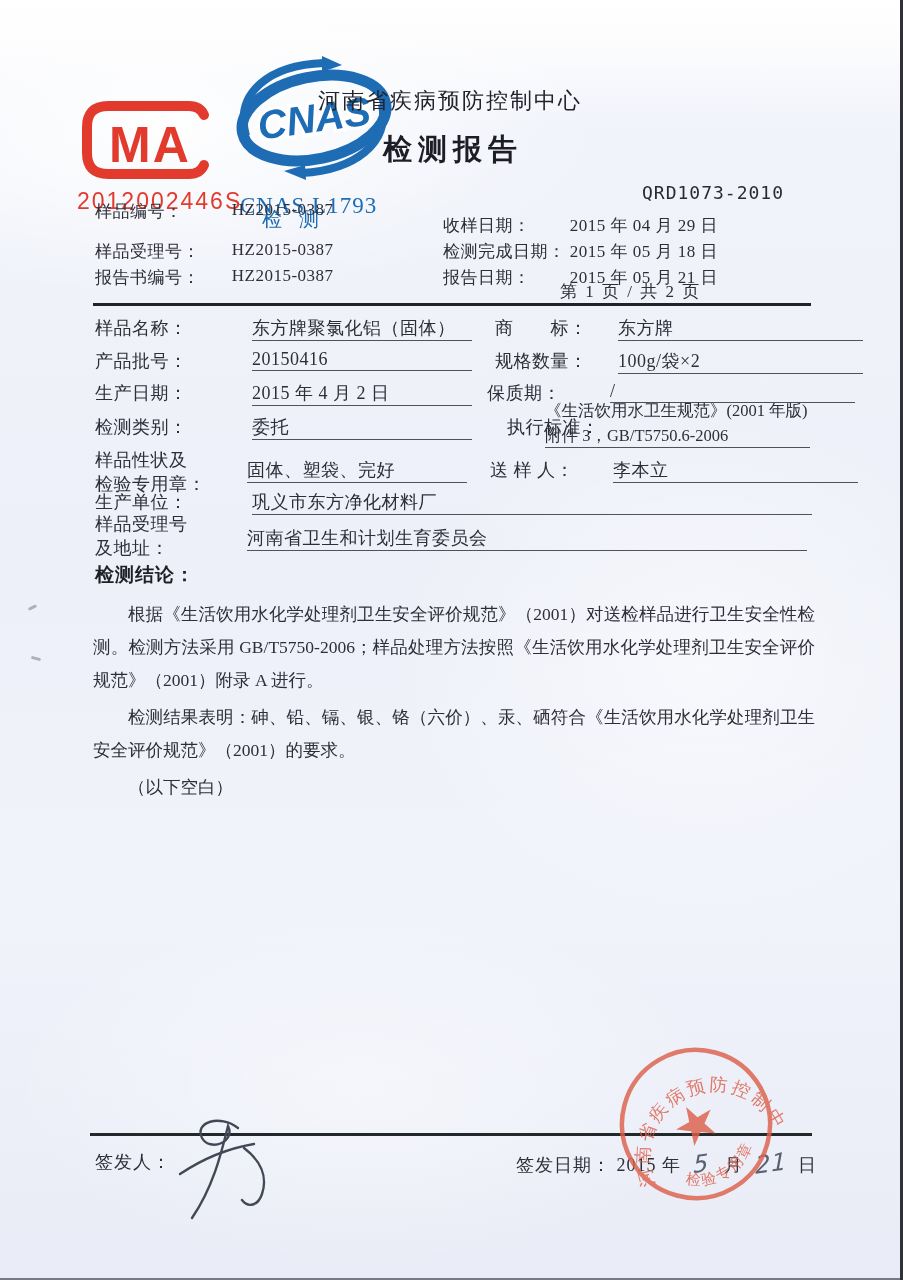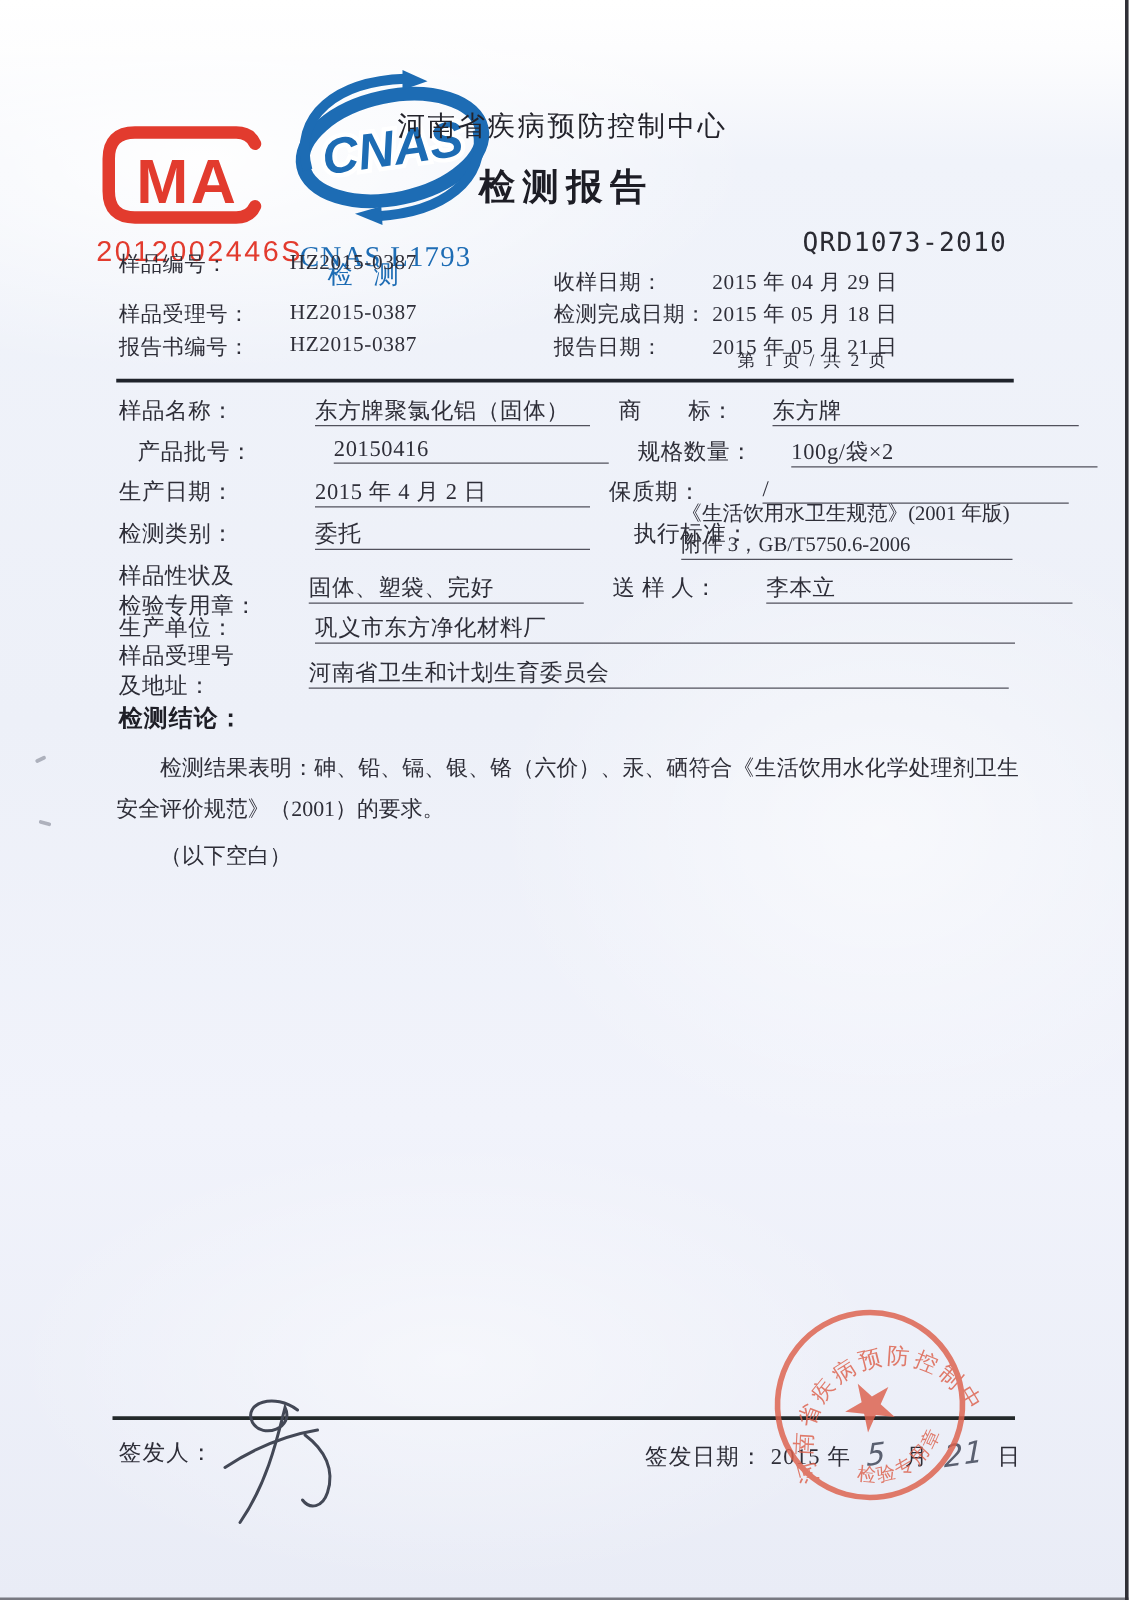--- a/index.html
+++ b/index.html
@@ -54,21 +54,21 @@
     <polygon points="96,0 116,9 96,16" fill="#1d6cb4"></polygon>
     <path d="M156 48 C164 88 128 114 76 117" fill="none" stroke="#1d6cb4" stroke-width="8"></path>
     <polygon points="80,124 58,115 79,109" fill="#1d6cb4"></polygon>
     <text x="88" y="76" text-anchor="middle" font-size="40" font-weight="bold" font-style="italic" fill="#1d6cb4" stroke="#ffffff" stroke-width="7" paint-order="stroke" font-family="Liberation Sans, sans-serif" transform="rotate(-8 88 62)">CNAS</text>
   </svg>
   <div class="abs blue" style="left:262px;top:170px;font-size:20px;letter-spacing:6px;margin-top:36px;">检  测</div>
   <div class="abs blue" style="left:240px;top:193px;font-size:23px;letter-spacing:1px;font-family:Liberation Serif, serif;">CNAS L1793</div>
 
   <div class="abs" style="left:318px;top:86px;font-size:22px;letter-spacing:2px;color:#23232b;">河南省疾病预防控制中心</div>
   <div class="abs" style="left:383px;top:130px;font-size:29px;font-weight:bold;letter-spacing:6px;color:#1d1d25;">检测报告</div>
-  <div class="abs" style="left:642px;top:182px;font-size:21px;letter-spacing:1px;font-family:'DejaVu Sans Mono',monospace;color:#2a2a32;">QRD1073-2010</div>
+  <div class="abs" style="left:642px;top:182px;font-size:18px;letter-spacing:1px;font-family:'DejaVu Sans Mono',monospace;color:#2a2a32;">QRD1073-2010</div>
 
   <div class="abs meta" style="left:95px;top:200px">
     <span class="lbl">样品编号：</span>
     <span class="val">HZ2015-0387</span>
   </div>
   <div class="abs meta" style="left:95px;top:240px">
     <span class="lbl">样品受理号：</span>
     <span class="val">HZ2015-0387</span>
   </div>
   <div class="abs meta" style="left:95px;top:266px">
@@ -80,31 +80,31 @@
     <span class="val">2015 年 04 月 29 日</span>
   </div>
   <div class="abs meta metaR" style="left:443px;top:240px">
     <span class="lbl">检测完成日期：</span>
     <span class="val">2015 年 05 月 18 日</span>
   </div>
   <div class="abs meta metaR" style="left:443px;top:266px">
     <span class="lbl">报告日期：</span>
     <span class="val">2015 年 05 月 21 日</span>
   </div>
-  <div class="abs" style="left:590px;top:280px;font-size:14px;letter-spacing:2px;">第  1 页 / 共  2 页</div>
+  <div class="abs" style="left:560px;top:280px;font-size:17px;letter-spacing:2px;">第  1 页 / 共  2 页</div>
 
   <div class="abs rule" style="left:93px;top:303px;width:718px;height:3px;"></div>
 
   <div class="abs fieldrow" style="left:95px;top:316px">
     <span class="lbl" style="width:152px">样品名称：</span>
     <span class="val u" style="width:220px">东方牌聚氯化铝（固体）</span>
     <span class="lbl" style="width:118px;margin-left:18px">商　　标：</span>
     <span class="val u" style="width:245px">东方牌</span>
   </div>
-  <div class="abs fieldrow" style="left:110px;top:349px">
+  <div class="abs fieldrow" style="left:95px;top:349px">
     <span class="lbl" style="width:152px">产品批号：</span>
     <span class="val u" style="width:220px">20150416</span>
     <span class="lbl" style="width:118px;margin-left:18px">规格数量：</span>
     <span class="val u" style="width:245px">100g/袋×2</span>
   </div>
   <div class="abs fieldrow" style="left:95px;top:381px">
     <span class="lbl" style="width:152px">生产日期：</span>
     <span class="val u" style="width:220px">2015 年 4 月 2 日</span>
     <span class="lbl" style="width:118px;margin-left:10px">保质期：</span>
     <span class="val u" style="width:245px">/</span>
@@ -134,20 +134,21 @@
   <div class="abs fieldrow" style="left:95px;top:512px;line-height:24px">
     <div>样品受理号</div>
     <div>及地址：</div>
   </div>
   <div class="abs fieldrow" style="left:247px;top:526px">
     <span class="val u" style="width:560px">河南省卫生和计划生育委员会</span>
   </div>
 
   <div class="abs" style="left:95px;top:562px;font-size:19px;font-weight:bold;letter-spacing:1px;color:#1e1e26;">检测结论：</div>
   <div class="abs para" style="left:93px;top:598px;width:722px;">
+    <p>根据《生活饮用水化学处理剂卫生安全评价规范》（2001）对送检样品进行卫生安全性检测。检测方法采用 GB/T5750-2006；样品处理方法按照《生活饮用水化学处理剂卫生安全评价规范》（2001）附录 A 进行。</p>
     <p>检测结果表明：砷、铅、镉、银、铬（六价）、汞、硒符合《生活饮用水化学处理剂卫生安全评价规范》（2001）的要求。</p>
     <p>（以下空白）</p>
   </div>
 
   <div class="artifact" style="left:28px;top:606px;width:9px;height:3px;transform:rotate(-25deg)"></div>
   <div class="artifact" style="left:31px;top:657px;width:10px;height:3px;transform:rotate(15deg)"></div>
 
   <div class="abs rule" style="left:90px;top:1133px;width:722px;height:2.5px;background:#23292a;"></div>
   <div class="abs" style="left:95px;top:1150px;font-size:18px;letter-spacing:1px;">签发人：</div>
 

